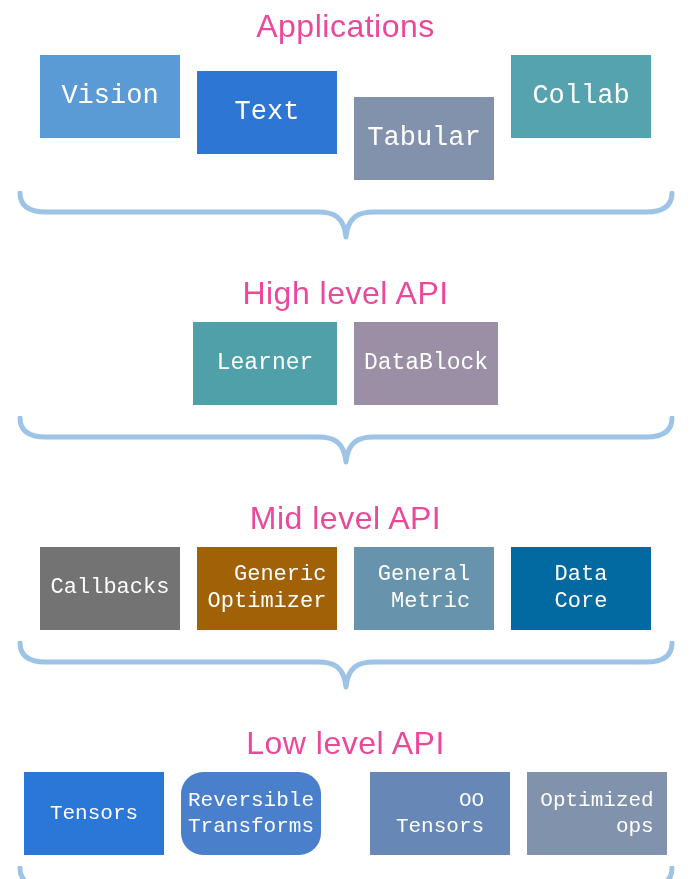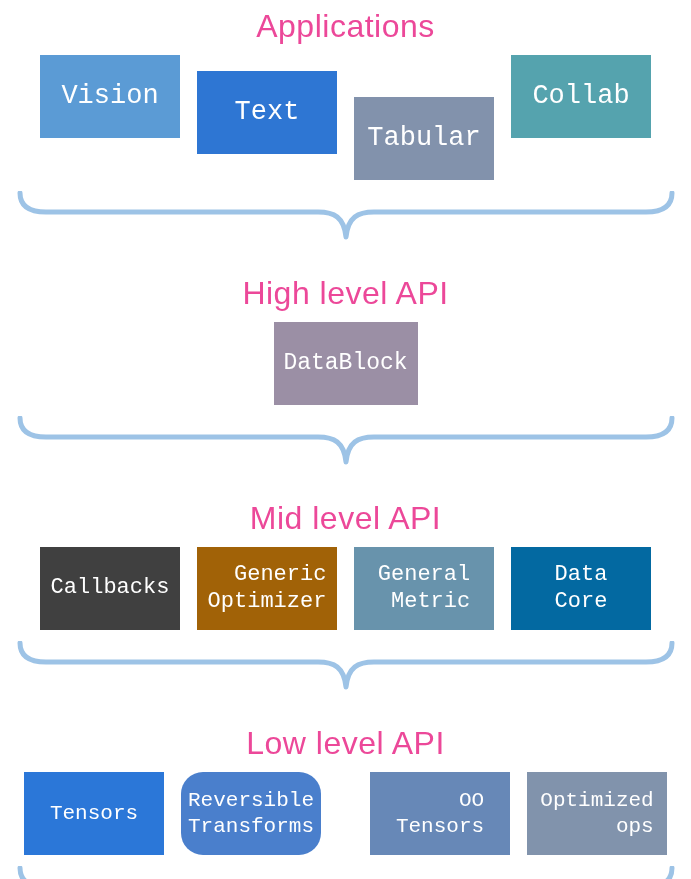--- a/index.html
+++ b/index.html
@@ -90,33 +90,36 @@
       </div>
     </div>
     <svg class="brace" viewBox="0 0 660 52" xmlns="http://www.w3.org/2000/svg">
       <path class="brace-path" d="M4,2 C4,16 14,21 30,21 L302,21 C318,21 328,26 330,46 C332,26 342,21 358,21 L630,21 C646,21 656,16 656,2" style="stroke: rgb(157, 195, 230);"></path>
     </svg>
   </section>
 
   <section class="section s1">
     <h2 class="title">High level API</h2>
     <div class="row">
+      <div class="box" style="background: rgb(79, 160, 168);">
+        <span class="lbl">Learner</span>
+      </div>
       <div class="box" style="background: rgb(155, 143, 165);">
         <span class="lbl">DataBlock</span>
       </div>
     </div>
     <svg class="brace" viewBox="0 0 660 52" xmlns="http://www.w3.org/2000/svg">
       <path class="brace-path" d="M4,2 C4,16 14,21 30,21 L302,21 C318,21 328,26 330,46 C332,26 342,21 358,21 L630,21 C646,21 656,16 656,2" style="stroke: rgb(157, 195, 230);"></path>
     </svg>
   </section>
 
   <section class="section s2">
     <h2 class="title">Mid level API</h2>
     <div class="row">
-      <div class="box" style="background: #404040;">
+      <div class="box" style="background: #737373;">
         <span class="lbl">Callbacks</span>
       </div>
       <div class="box" style="background: #a16207;">
         <span class="lbl">Generic
 Optimizer</span>
       </div>
       <div class="box" style="background: rgb(104, 147, 172);">
         <span class="lbl">General
 Metric</span>
       </div>

